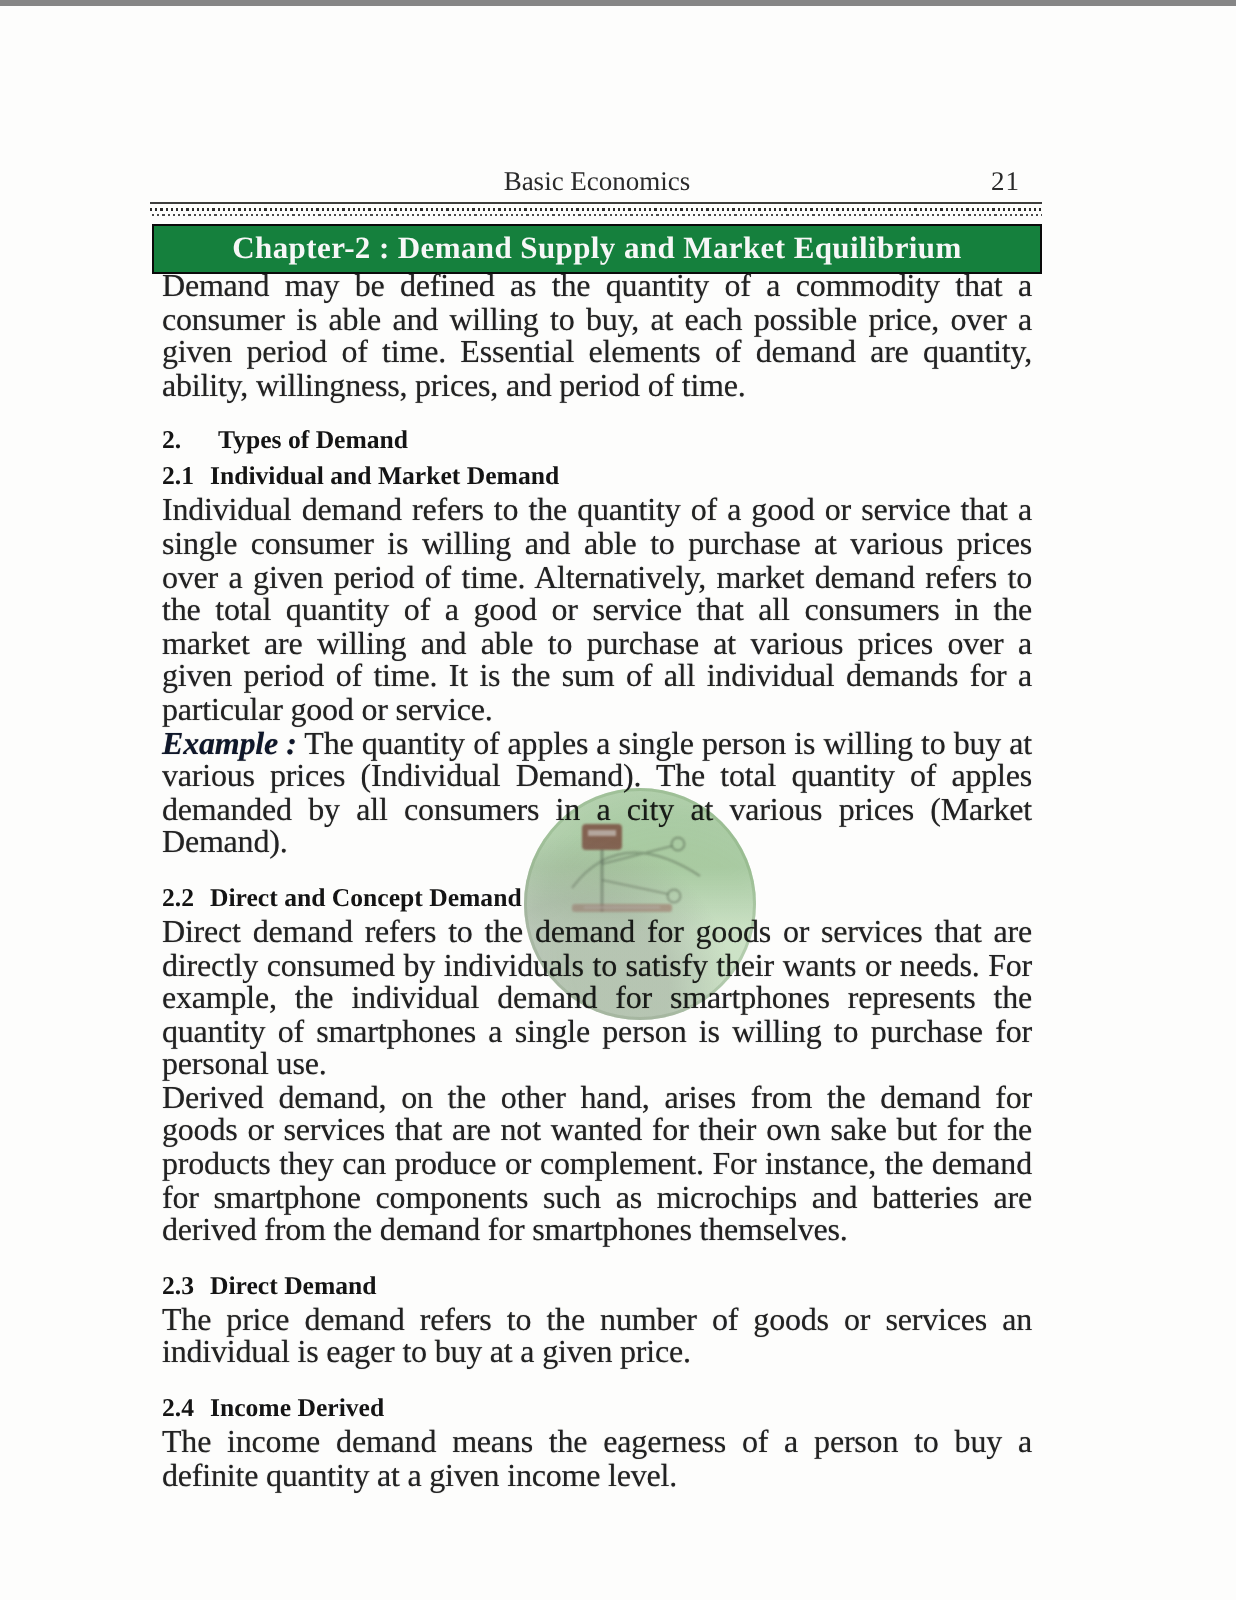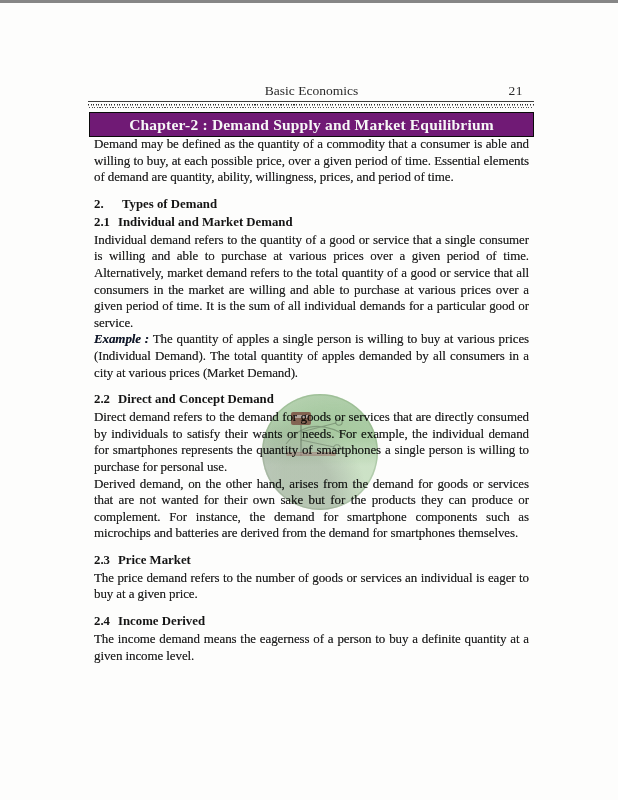--- a/index.html
+++ b/index.html
@@ -10,21 +10,21 @@
     overflow:hidden;
     font-family:"Liberation Serif","DejaVu Serif",serif;
     color:#1f1f1f;
   }
   .scan-edge{
     position:absolute;top:0;left:0;width:618px;height:3px;
     background:#868686;
   }
   .content{
     position:absolute;
-    left:94px;top:0;width:435px;
+    left:81px;top:0;width:435px;
   }
   
   .header-row{
     position:relative;
     margin-top:82px;
     text-align:center;
     font-size:13.5px;
     line-height:17px;
     color:#2a2a2a;
   }
@@ -43,21 +43,21 @@
       repeating-linear-gradient(90deg,#2c2c2c 0 1.1px,transparent 1.1px 2.6px),
       repeating-linear-gradient(90deg,#4a4a4a 0 1.1px,transparent 1.1px 2.6px);
     background-size:100% 1.5px,100% 1.3px;
     background-position:0 0,1px 2.6px;
     background-repeat:no-repeat;
   }
   
   .banner{
     margin:5px -4px 0 -4px;
     height:23px;
-    background:#701a75;
+    background:#15803d;
     color:#f7f7f7;
     font-weight:bold;
     font-size:15.5px;
     line-height:23px;
     text-align:center;
     letter-spacing:.2px;
     box-shadow:0 0 0 1px #0a0a0a;
   }
   
   .heading{
@@ -66,21 +66,21 @@
     line-height:16px;
     color:#141414;
     margin:10px 0 2px 0;
   }
   .heading.sub-follow{margin-top:1px;}
   .sec-num{display:inline-block;}
   .sec-num.wide{min-width:28px;}
   .sec-num.narrow{margin-right:8px;}
   .para{
     margin:0;
-    font-size:13px;
+    font-size:16px;
     line-height:16.6px;
     letter-spacing:-.1px;
     text-align:justify;
     color:#222;
     text-shadow:0 0 .45px rgba(20,20,20,.55);
   }
   .ex-label{font-weight:bold;color:#0f172a;font-style:italic;}
   
   .watermark{
     position:absolute;
@@ -125,21 +125,21 @@
     <div class="heading"><span class="sec-num wide">2.</span><span>Types of Demand</span></div>
 
     <div class="heading sub-follow"><span class="sec-num narrow">2.1</span><span>Individual and Market Demand</span></div>
     <p class="para">Individual demand refers to the quantity of a good or service that a single consumer is willing and able to purchase at various prices over a given period of time. Alternatively, market demand refers to the total quantity of a good or service that all consumers in the market are willing and able to purchase at various prices over a given period of time. It is the sum of all individual demands for a particular good or service.</p>
     <p class="para"><span class="ex-label">Example :</span> <span>The quantity of apples a single person is willing to buy at various prices (Individual Demand). The total quantity of apples demanded by all consumers in a city at various prices (Market Demand).</span></p>
 
     <div class="heading"><span class="sec-num narrow">2.2</span><span>Direct and Concept Demand</span></div>
     <p class="para">Direct demand refers to the demand for goods or services that are directly consumed by individuals to satisfy their wants or needs. For example, the individual demand for smartphones represents the quantity of smartphones a single person is willing to purchase for personal use.</p>
     <p class="para">Derived demand, on the other hand, arises from the demand for goods or services that are not wanted for their own sake but for the products they can produce or complement. For instance, the demand for smartphone components such as microchips and batteries are derived from the demand for smartphones themselves.</p>
 
-    <div class="heading"><span class="sec-num narrow">2.3</span><span>Price Market</span></div>
+    <div class="heading"><span class="sec-num narrow">2.3</span><span>Direct Demand</span></div>
     <p class="para">The price demand refers to the number of goods or services an individual is eager to buy at a given price.</p>
 
     <div class="heading"><span class="sec-num narrow">2.4</span><span>Income Derived</span></div>
     <p class="para">The income demand means the eagerness of a person to buy a definite quantity at a given income level.</p>
 
   </div>
 
   <div class="watermark">
     <svg width="116" height="116" viewBox="0 0 116 116">
       <rect x="29" y="18" width="20" height="13" rx="2" fill="#6d2a24" opacity="0.65"></rect>

